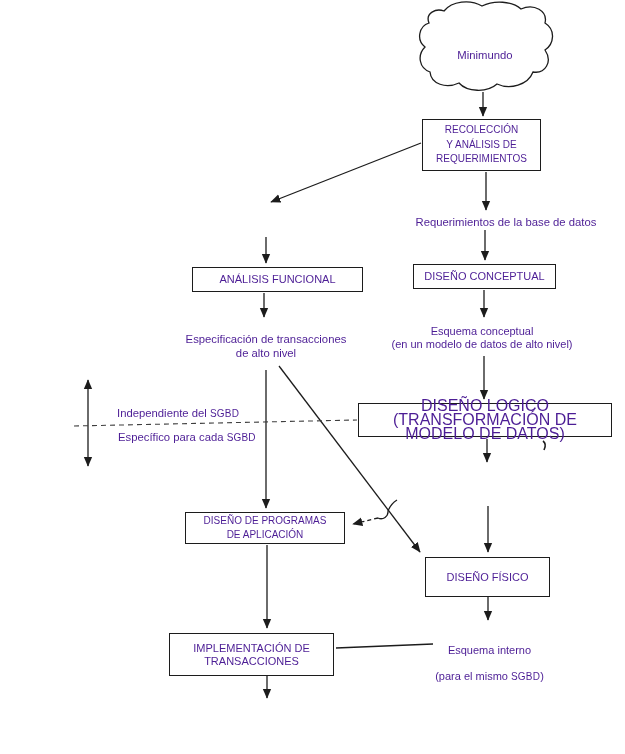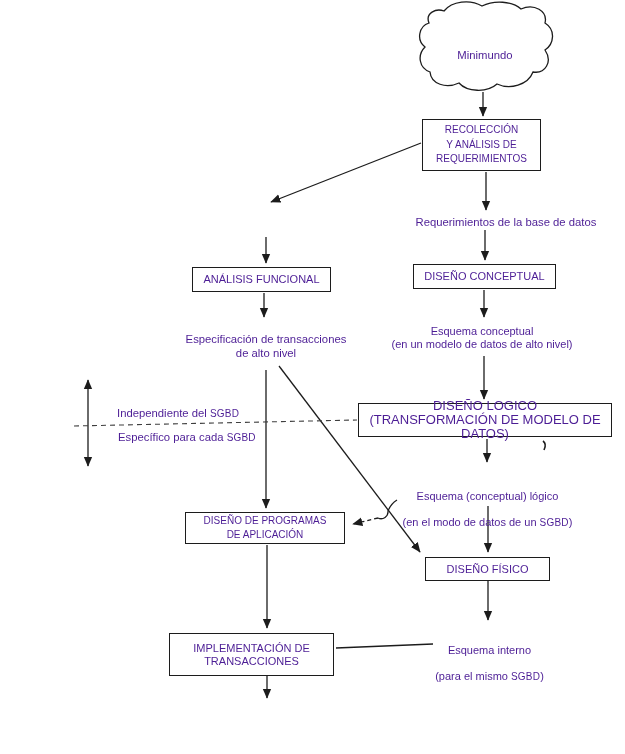--- a/index.html
+++ b/index.html
@@ -12,21 +12,21 @@
   .box{
     position:absolute;border:1.6px solid #1c1c1c;background:#fff;
     display:flex;align-items:center;justify-content:center;text-align:center;
     white-space:pre-line;box-sizing:border-box;
   }
   .lbl{position:absolute;text-align:center;white-space:pre-line;}
   .lbl.left{text-align:left;white-space:nowrap;}
   .f11{font-size:11px;line-height:13px;}
   .f113{font-size:11.3px;line-height:14px;}
   .f108{font-size:10px;line-height:14.5px;}
-  .f106{font-size:13px;line-height:14px;}
+  .f106{font-size:16px;line-height:14px;}
   .sc{font-size:10px;letter-spacing:.2px;}
 </style>
 </head>
 <body>
 
 <div id="page">
 
   <svg id="wires" viewBox="0 0 625 754" xmlns="http://www.w3.org/2000/svg">
     <defs>
       <marker id="ah" viewBox="0 0 10 10" refX="8.5" refY="5" markerWidth="8.5" markerHeight="8.5" orient="auto-start-reverse">
@@ -62,40 +62,36 @@
       <line x1="74" y1="426" x2="357" y2="420" stroke="#3f3f3f" stroke-width="1.1" stroke-dasharray="5 4"></line>
       <path d="M543 441 q4 3 1 9" stroke-width="1.6"></path>
     </g>
   </svg>
 
   <div class="lbl f113" style="left:435px;top:48px;width:100px;">Minimundo</div>
 
   <div class="box f108" style="left:422px;top:119px;width:119px;height:52px;">RECOLECCIÓN
 Y ANÁLISIS DE
 REQUERIMIENTOS</div>
-  <div class="box f11" style="left:192px;top:267px;width:139px;height:25px;">ANÁLISIS FUNCIONAL</div>
+  <div class="box f11" style="left:192px;top:267px;width:171px;height:25px;">ANÁLISIS FUNCIONAL</div>
   <div class="box f11" style="left:413px;top:264px;width:143px;height:25px;">DISEÑO CONCEPTUAL</div>
   <div class="box f106" style="left:358px;top:403px;width:254px;height:34px;">DISEÑO LOGICO
 (TRANSFORMACIÓN DE MODELO DE DATOS)</div>
   <div class="box f108" style="left:185px;top:512px;width:160px;height:32px;">DISEÑO DE PROGRAMAS
 DE APLICACIÓN</div>
-  <div class="box f11" style="left:425px;top:557px;width:125px;height:24px;">DISEÑO FÍSICO</div>
+  <div class="box f11" style="left:425px;top:557px;width:125px;height:40px;">DISEÑO FÍSICO</div>
   <div class="box f11" style="left:169px;top:633px;width:165px;height:43px;">IMPLEMENTACIÓN DE
 TRANSACCIONES</div>
 
   <div class="lbl f113" style="left:392px;top:215px;width:228px;">Requerimientos de la base de datos</div>
   <div class="lbl f11" style="left:368px;top:325px;width:228px;">Esquema conceptual
 (en un modelo de datos de alto nivel)</div>
   <div class="lbl f113" style="left:160px;top:332px;width:212px;">Especificación de transacciones
 de alto nivel</div>
 
-  <div class="lbl f11" style="left:375px;top:477px;width:225px;">
-    <span>Esquema (conceptual) lógico</span><br>
-    <span>(en el modo de datos de un </span><span class="sc">SGBD</span><span>)</span>
-  </div>
 
   <div class="lbl left f113" style="left:117px;top:406px;">
     <span>Independiente del </span><span class="sc">SGBD</span>
   </div>
   <div class="lbl left f113" style="left:118px;top:430px;">
     <span>Específico para cada </span><span class="sc">SGBD</span>
   </div>
 
   <div class="lbl f11" style="left:402px;top:631px;width:175px;">
     <span>Esquema interno</span><br>

